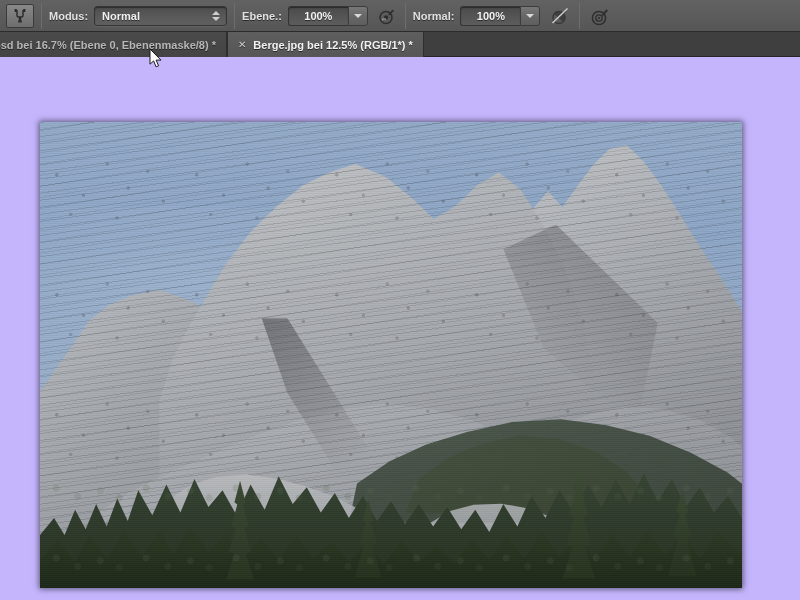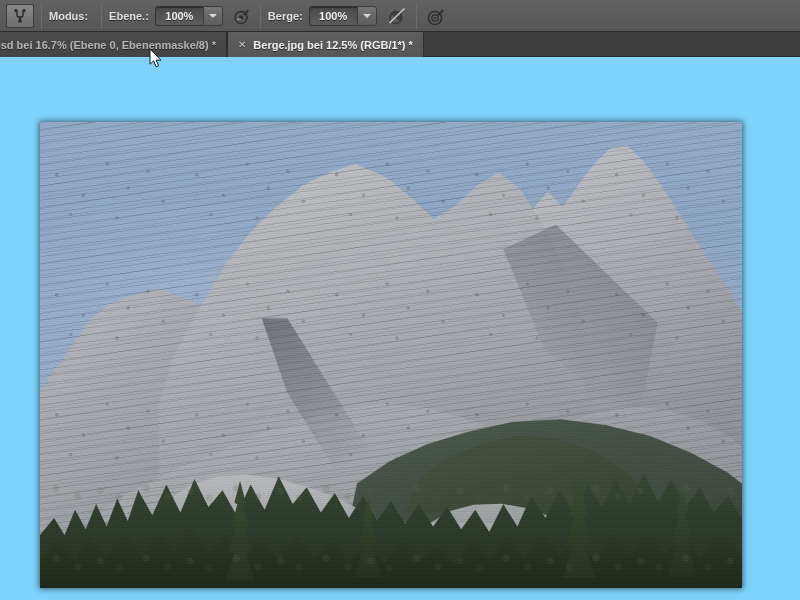--- a/index.html
+++ b/index.html
@@ -9,21 +9,21 @@
     height: 600px;
     overflow: hidden;
     background: #313131;
     font-family: "Liberation Sans", sans-serif;
   }
 
   #app {
     position: relative;
     width: 800px;
     height: 600px;
-    background: #7dd3fc;
+    background: #c4b5fd;
   }
 
   
   .options-bar {
     position: absolute;
     left: 0; top: 0;
     width: 800px; height: 32px;
     background: linear-gradient(to bottom, #626262 0%, #5c5c5c 50%, #565656 100%);
     border-bottom: 1px solid #2b2b2b;
     display: flex;
@@ -88,21 +88,21 @@
     width: 0; height: 0;
     border-left: 4px solid transparent;
     border-right: 4px solid transparent;
   }
   .stepper i.up   { border-bottom: 4px solid #cfcfcf; }
   .stepper i.down { border-top: 4px solid #cfcfcf; }
 
   
   .numgroup { display: flex; align-items: center; flex: none; }
   .numfield {
-    width: 48px; height: 20px;
+    width: 60px; height: 20px;
     background: linear-gradient(to bottom, #4a4a4a 0%, #565656 60%, #5c5c5c 100%);
     border: 1px solid #343434;
     border-right: none;
     border-radius: 3px 0 0 3px;
     box-shadow: inset 0 1px 1px rgba(0,0,0,.45);
     color: #f2f2f2;
     font-size: 11px; font-weight: bold;
     display: flex; align-items: center; justify-content: center;
     text-shadow: 0 1px 0 rgba(0,0,0,.5);
   }
@@ -425,20 +425,27 @@
         <rect x="7.2" y="12.3" width="3.6" height="2.2" fill="#2a2a2a"></rect>
         <rect x="3.6" y="1" width="2.2" height="3" fill="#2a2a2a"></rect>
         <rect x="12.2" y="1" width="2.2" height="3" fill="#2a2a2a"></rect>
       </svg>
     </div>
 
     <div class="vsep"></div>
 
     <span class="opt-label">Modus:</span>
 
+    <div class="mode-select">
+      <span class="val">Normal</span>
+      <span class="stepper">
+        <i class="up"></i>
+          <i class="down"></i>
+      </span>
+    </div>
 
     <div class="vsep"></div>
 
     <span class="opt-label">Ebene.:</span>
 
     <div class="numgroup">
       <div class="numfield">100%</div>
       <div class="numdrop">
         <i></i>
       </div>
@@ -450,21 +457,21 @@
       <svg width="20" height="19" viewBox="0 0 20 19">
         <circle cx="10" cy="11.5" r="6" fill="none" stroke="#2e2e2e" stroke-width="1.5"></circle>
         <circle cx="10" cy="11.5" r="2.2" fill="#2e2e2e"></circle>
         <path d="M12.2 8.6 L16.6 3.4 L18 4.8 L13.4 9.6 Z" fill="#2e2e2e"></path>
         <path d="M6 14 Q8 12 10 13.5" fill="none" stroke="#9b9b9b" stroke-width="1.1"></path>
       </svg>
     </div>
 
     <div class="vsep"></div>
 
-    <span class="opt-label">Berge:</span>
+    <span class="opt-label">Normal:</span>
 
     <div class="numgroup">
       <div class="numfield">100%</div>
       <div class="numdrop">
         <i></i>
       </div>
     </div>
 
     <div style="width:8px;flex:none;"></div>
 

